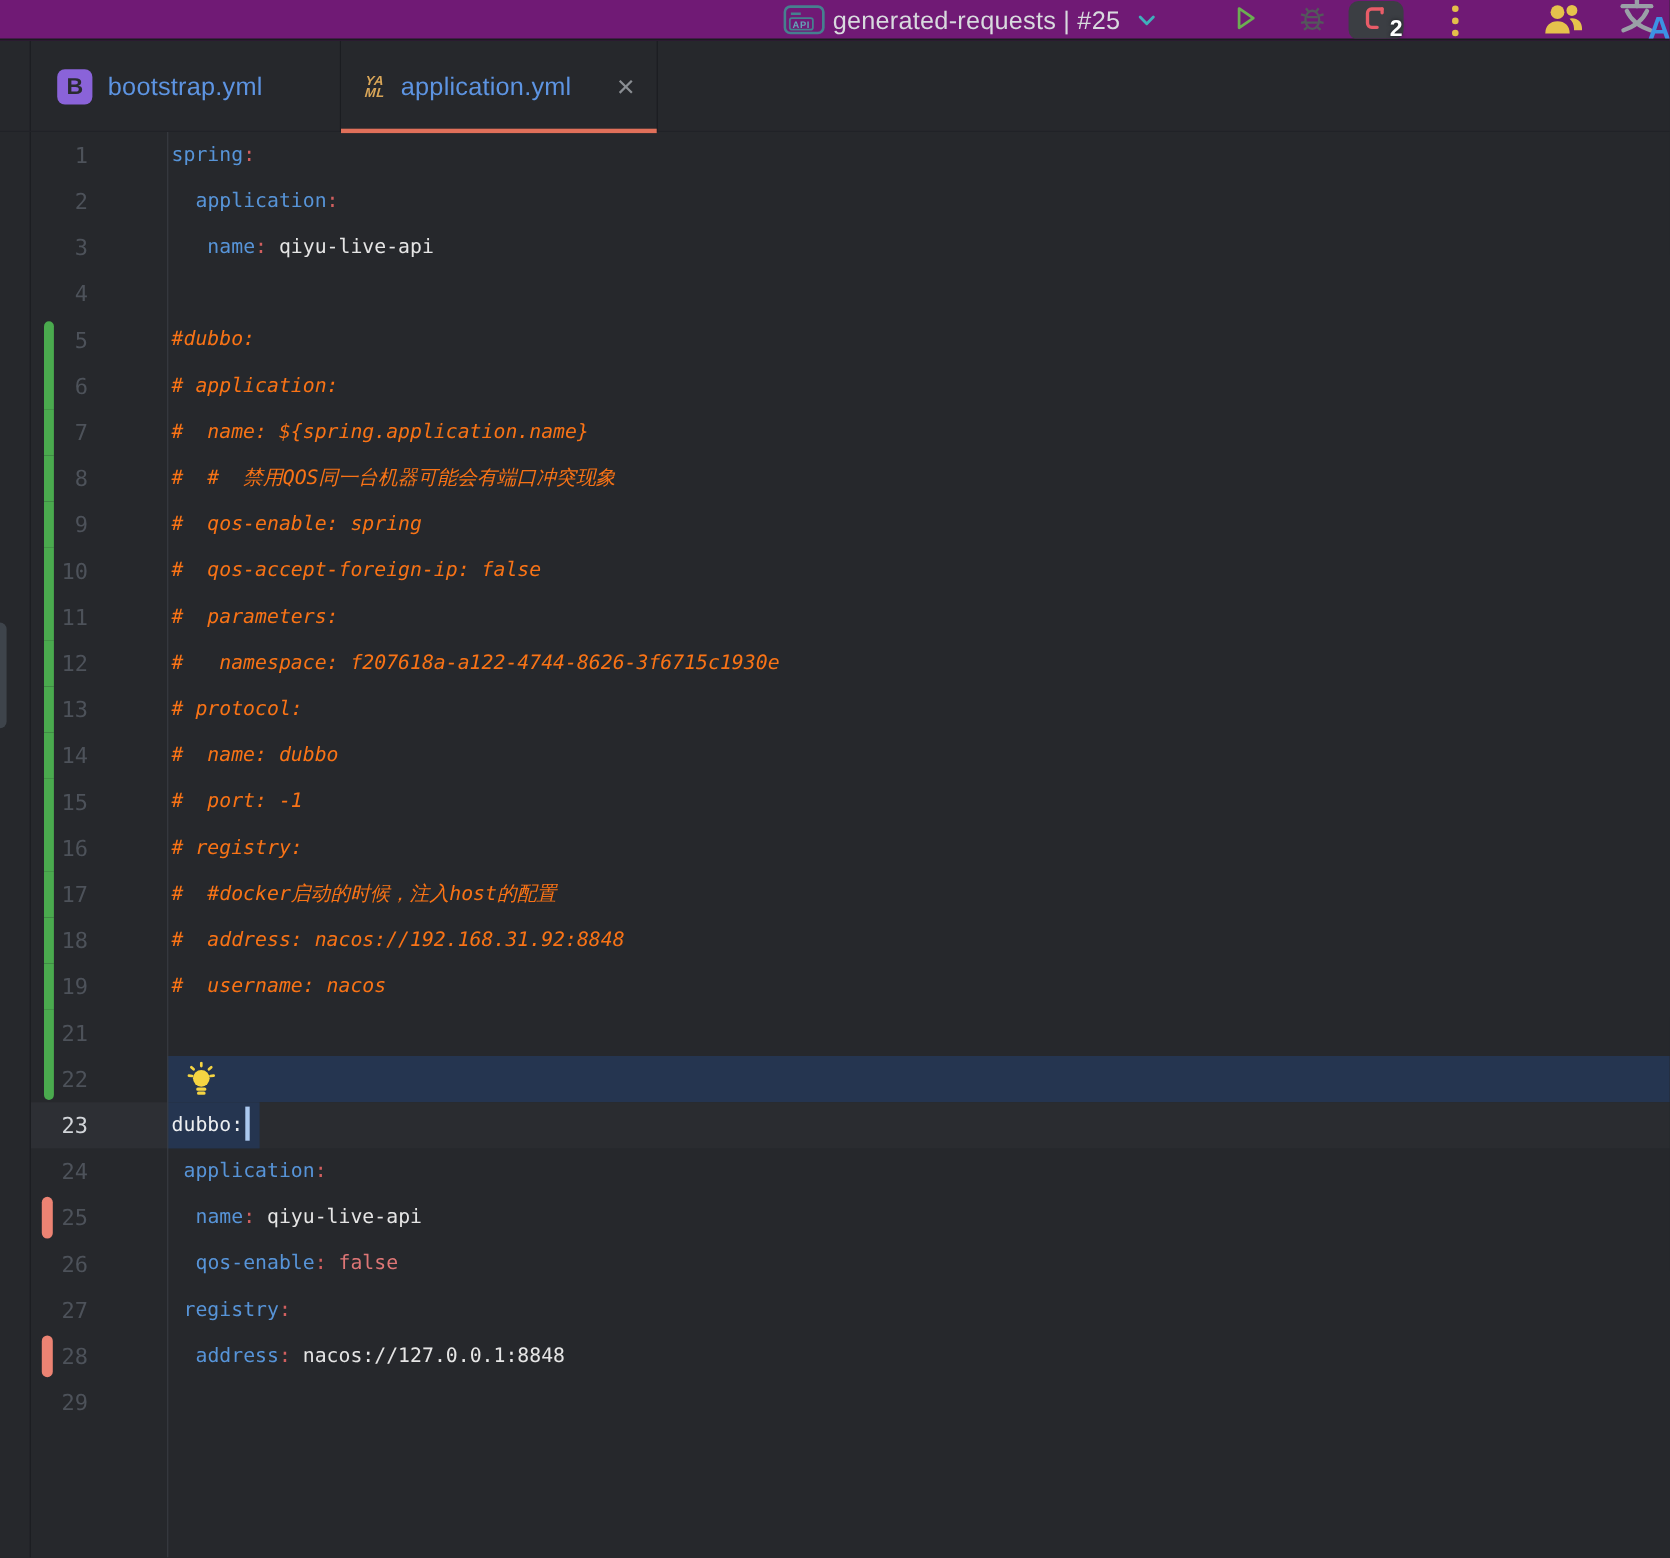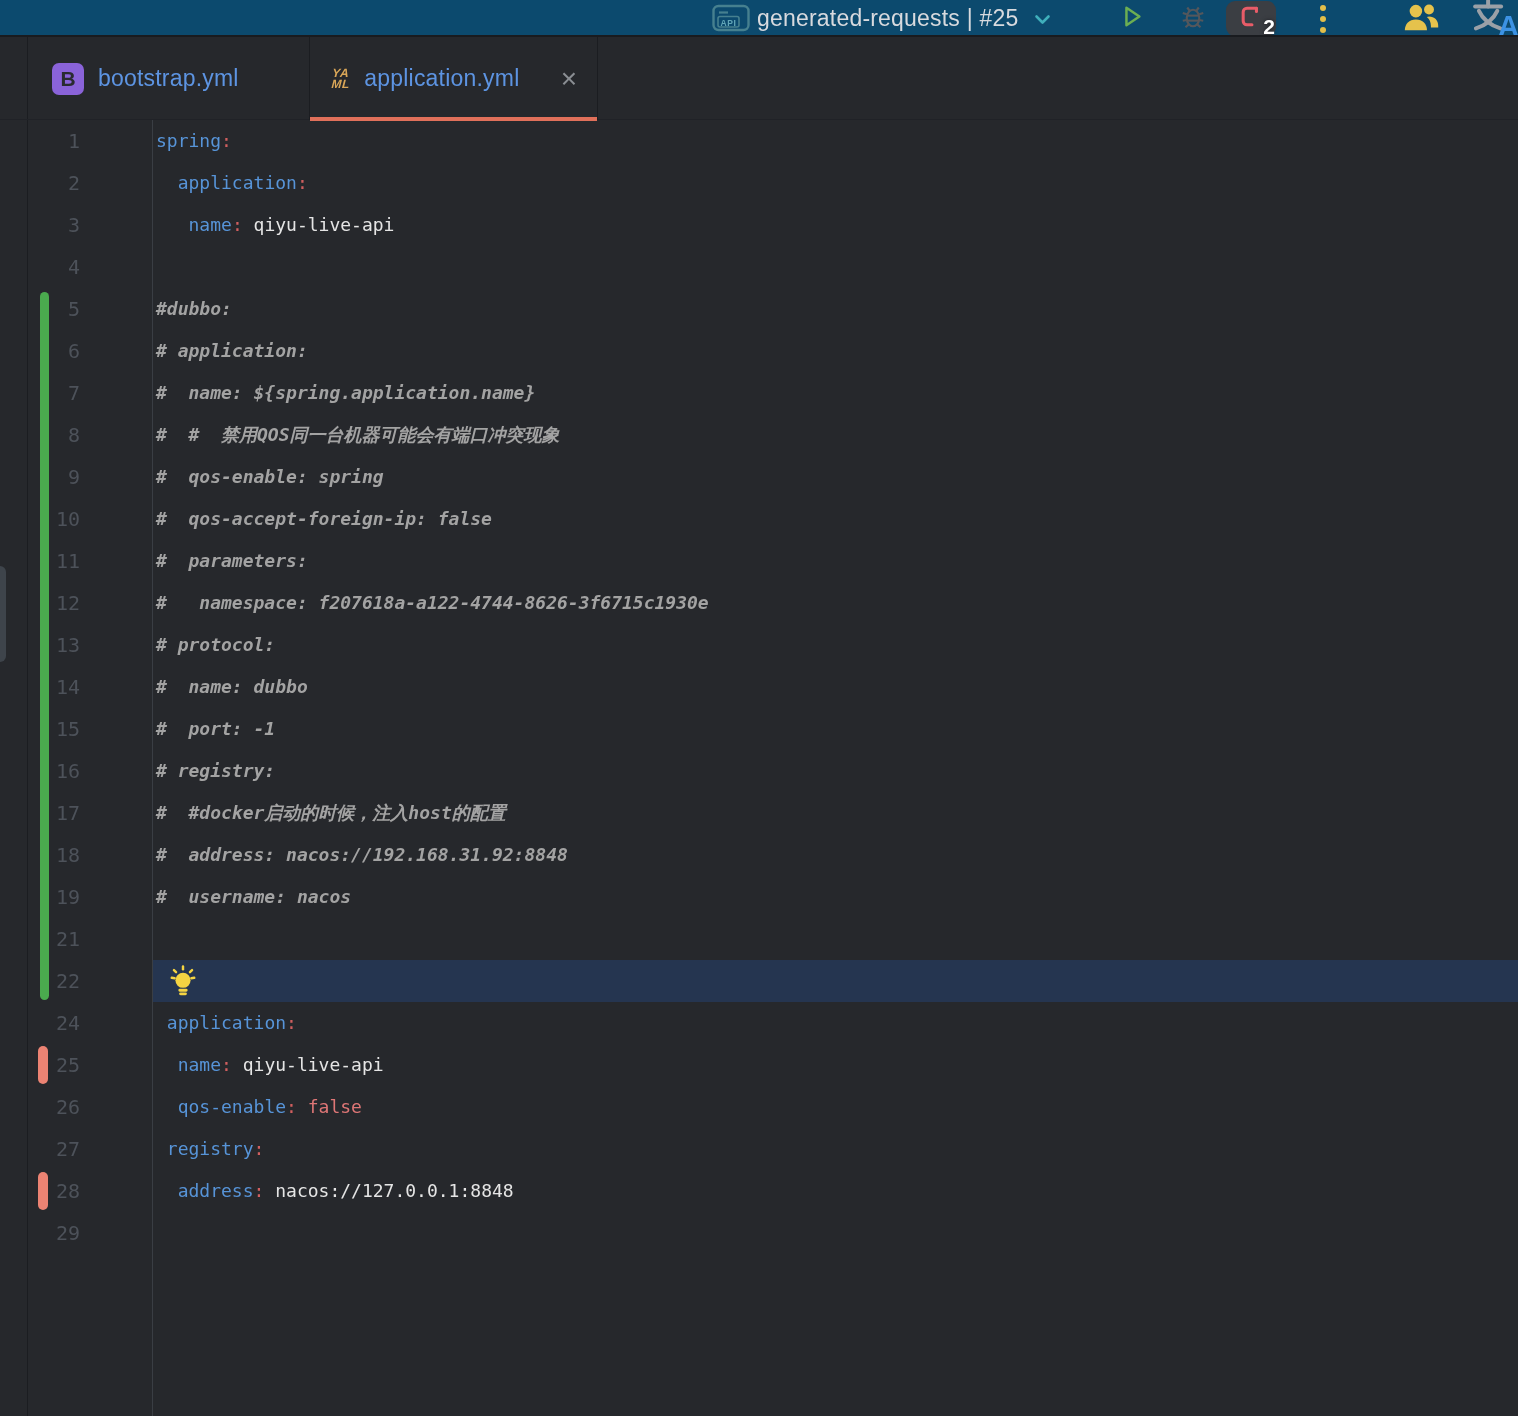--- a/index.html
+++ b/index.html
@@ -7,21 +7,21 @@
   body {
     background:#26282c;
     font-family:"Liberation Sans", sans-serif;
     color:#d8dade;
     position:relative;
   }
 
   
   .topbar {
     position:absolute; top:0; left:0; width:1518px; height:37px;
-    background:#0c4a6e; border-bottom:2px solid #191b1f; overflow:hidden; z-index:30;
+    background:#701a75; border-bottom:2px solid #191b1f; overflow:hidden; z-index:30;
   }
   .api-icon { position:absolute; left:712px; top:4px; }
   .run-config { position:absolute; left:757px; top:1px; height:34px; display:flex; align-items:center; cursor:pointer; }
   .run-config .rc-label { font-size:23px; color:#d8dade; letter-spacing:0.2px; }
   .chev { margin-left:16px; margin-top:4px; }
   .tb-btn { position:absolute; top:0; height:37px; display:flex; align-items:center; justify-content:center; }
   .btn-run { left:1110px; width:42px; }
   .btn-debug { left:1170px; width:46px; }
   .stop-group {
     position:absolute; left:1226px; top:1px; width:50px; height:35px;
@@ -94,21 +94,21 @@
   .codecell {
     flex:1; position:relative; padding-left:4px;
     font-size:18px; line-height:42px; white-space:pre;
   }
   .selfull { position:absolute; inset:0; background:#253550; }
   .codecell > span, .codecell .selbox { position:relative; }
   .t-k { color:#5794d8; }
   .t-c { color:#d15f5f; }
   .t-v { color:#e5e5e5; }
   .t-b { color:#de7676; }
-  .t-cm { color:#a3a3a3; font-style:italic;font-weight:bold; }
+  .t-cm { color:#f97316; font-style:italic; }
   .t-w { color:#eceef0; }
   .t-p { color:#d6d9de; }
   .selbox { display:inline-block; background:#253550; margin-left:-4px; padding:0 9px 0 4px; }
   .caret {
     display:inline-block; width:4px; height:31px; background:#abc9ef;
     vertical-align:middle; margin-left:2px; margin-top:-4px;
   }
   .bulb { position:absolute; left:12px; top:5px; }
 </style>
 </head>
@@ -371,20 +371,26 @@
               <path d="M12 1.2 V3.4"></path>
               <path d="M4.6 4.2 L6.3 5.8"></path>
               <path d="M19.4 4.2 L17.7 5.8"></path>
               <path d="M2.8 10.5 L5.2 10.8"></path>
               <path d="M21.2 10.5 L18.8 10.8"></path>
             </g>
             <circle cx="12" cy="12.5" r="6.2" fill="#f5d442"></circle>
             <path d="M9.4 20.6 h5.2 M10 23.6 h4" stroke="#f5d442" stroke-width="2.4" stroke-linecap="round"></path>
           </svg></span></div>
     </div>
+    <div class="row current">
+      <div class="gutter">
+        <span class="lnum">23</span>
+      </div>
+      <div class="codecell"><span class="selbox"><span class="t-w">dubbo</span><span class="t-w">:</span><span class="caret"></span></span></div>
+    </div>
     <div class="row">
       <div class="gutter">
         <span class="lnum">24</span>
       </div>
       <div class="codecell"><span class="t-p"> </span><span class="t-k">application</span><span class="t-c">:</span></div>
     </div>
     <div class="row">
       <div class="gutter">
         <div class="bar o"></div>
         <span class="lnum">25</span>

